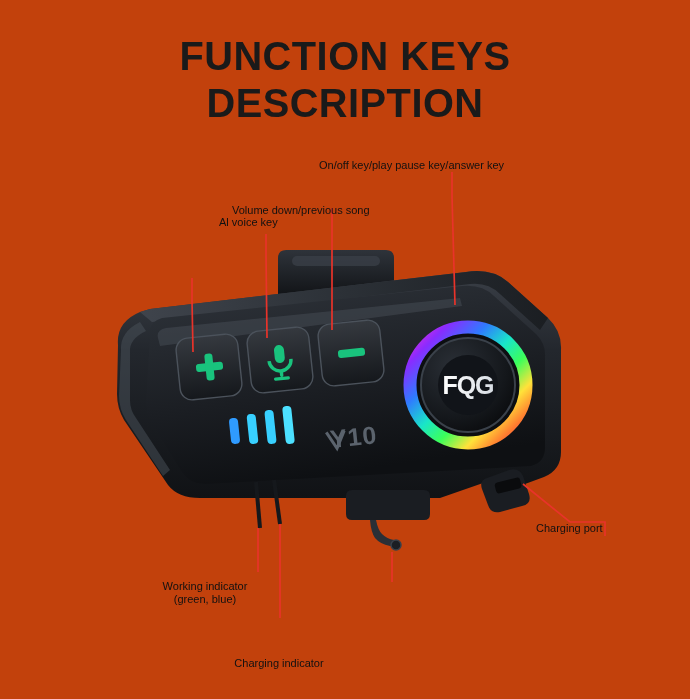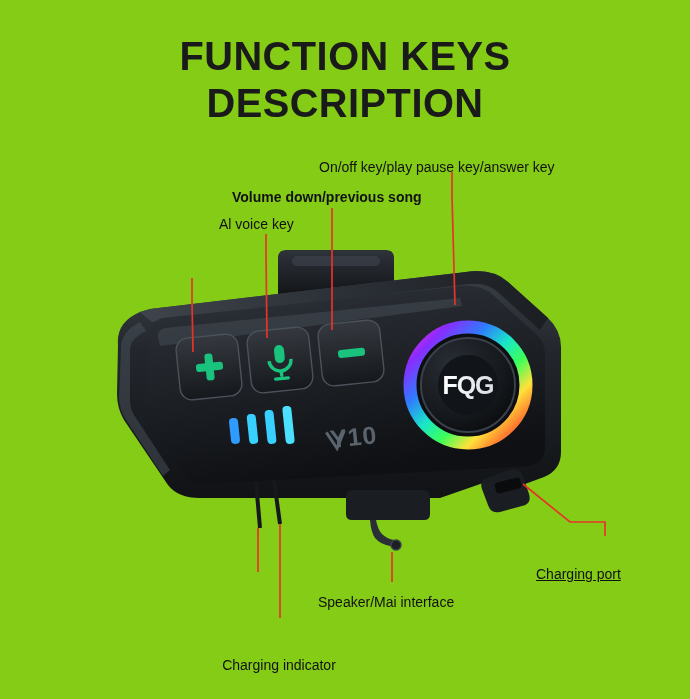--- a/index.html
+++ b/index.html
@@ -4,21 +4,21 @@
 <style>
   html, body {
     margin: 0;
     padding: 0;
     background: #ffffff;
   }
   #page {
     position: relative;
     width: 690px;
     height: 699px;
-    background: #84cc16;
+    background: #c2410c;
     overflow: hidden;
     font-family: "Liberation Sans", sans-serif;
   }
 
   
   .title-block {
     position: absolute;
     top: 36px;
     left: 0;
     width: 690px;
@@ -38,21 +38,21 @@
   }
   .title-line2 {
     font-size: 41px;
     margin-top: 6px;
     transform: scaleX(0.97);
   }
 
   
   .label {
     position: absolute;
-    font-size: 14px;
+    font-size: 11px;
     color: #111111;
     line-height: 1.22;
     white-space: nowrap;
   }
   .label.center { text-align: center; }
 
   svg.leader-svg {
     position: absolute;
     left: 0;
     top: 0;
@@ -244,27 +244,30 @@
       <path d="M258 528 L258 572"></path>
 
       <path d="M280 524 L280 618"></path>
 
       <path d="M392 552 L392 582"></path>
     </g>
   </svg>
 
   <div class="label" style="left:319px; top:159px;">On/off key/play pause key/answer key</div>
 
-  <div class="label" style="left:232px; top:189px;font-weight:bold;">Volume down/previous song</div>
+  <div class="label" style="left:232px; top:204px;">Volume down/previous song</div>
 
   <div class="label" style="left:219px; top:216px;text-align:right;">Al voice key</div>
 
 
-  <div class="label" style="left:536px; top:566px;text-decoration:underline;">Charging port</div>
-
+  <div class="label" style="left:536px; top:522px;">Charging port</div>
+
+  <div class="label center" style="left:143px; top:580px; width:124px;">
+    <div>Working indicator</div>
+    <div>(green, blue)</div>
+  </div>
 
   <div class="label center" style="left:211px; top:622px; width:136px;margin-top:35px;">
     <div>Charging indicator</div>
   </div>
 
-  <div class="label" style="left:318px; top:594px;">Speaker/Mai interface</div>
 
 </div>
 
 </body></html>

